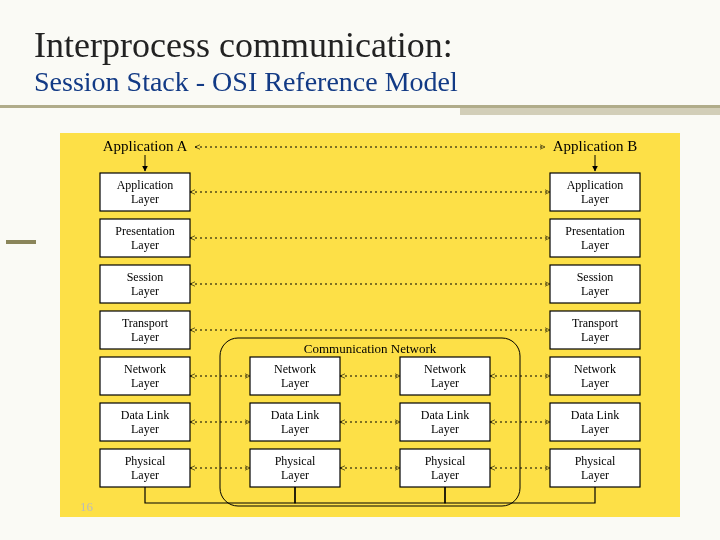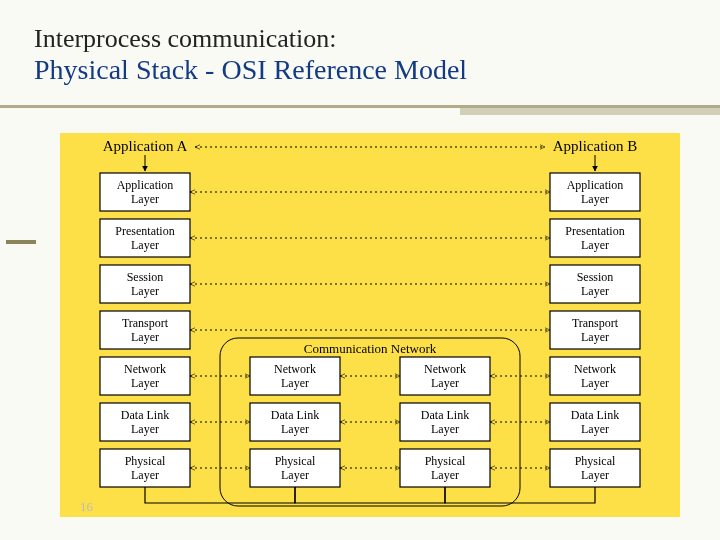--- a/index.html
+++ b/index.html
@@ -12,21 +12,21 @@
     position: relative;
     overflow: hidden;
   }
   .title-block {
     position: absolute;
     left: 34px;
     top: 24px;
     width: 640px;
   }
   .title-line1 {
-    font-size: 26px;
+    font-size: 36px;
     color: #222;
   }
   .title-line2 {
     font-size: 28px;
     color: #123a85;
   }
   .underline {
     position: absolute;
     left: 0;
     top: 105px;
@@ -90,21 +90,21 @@
     font-family: "Times New Roman", serif;
     font-size: 13px;
     fill: #bbb;
   }
 </style>
 </head>
 <body>
 
 <div class="title-block">
   <div class="title-line1">Interprocess communication:</div>
-  <div class="title-line2">Physical Stack - OSI Reference Model</div>
+  <div class="title-line2">Session Stack - OSI Reference Model</div>
 </div>
 <div class="underline"></div>
 <div class="underline-shadow"></div>
 <div class="left-accent"></div>
 
 <div class="diagram">
 <svg viewBox="0 0 620 384">
 
   <defs>
     <marker id="arrA" viewBox="0 0 10 10" refX="9" refY="5" markerWidth="6" markerHeight="6" orient="auto-start-reverse">

